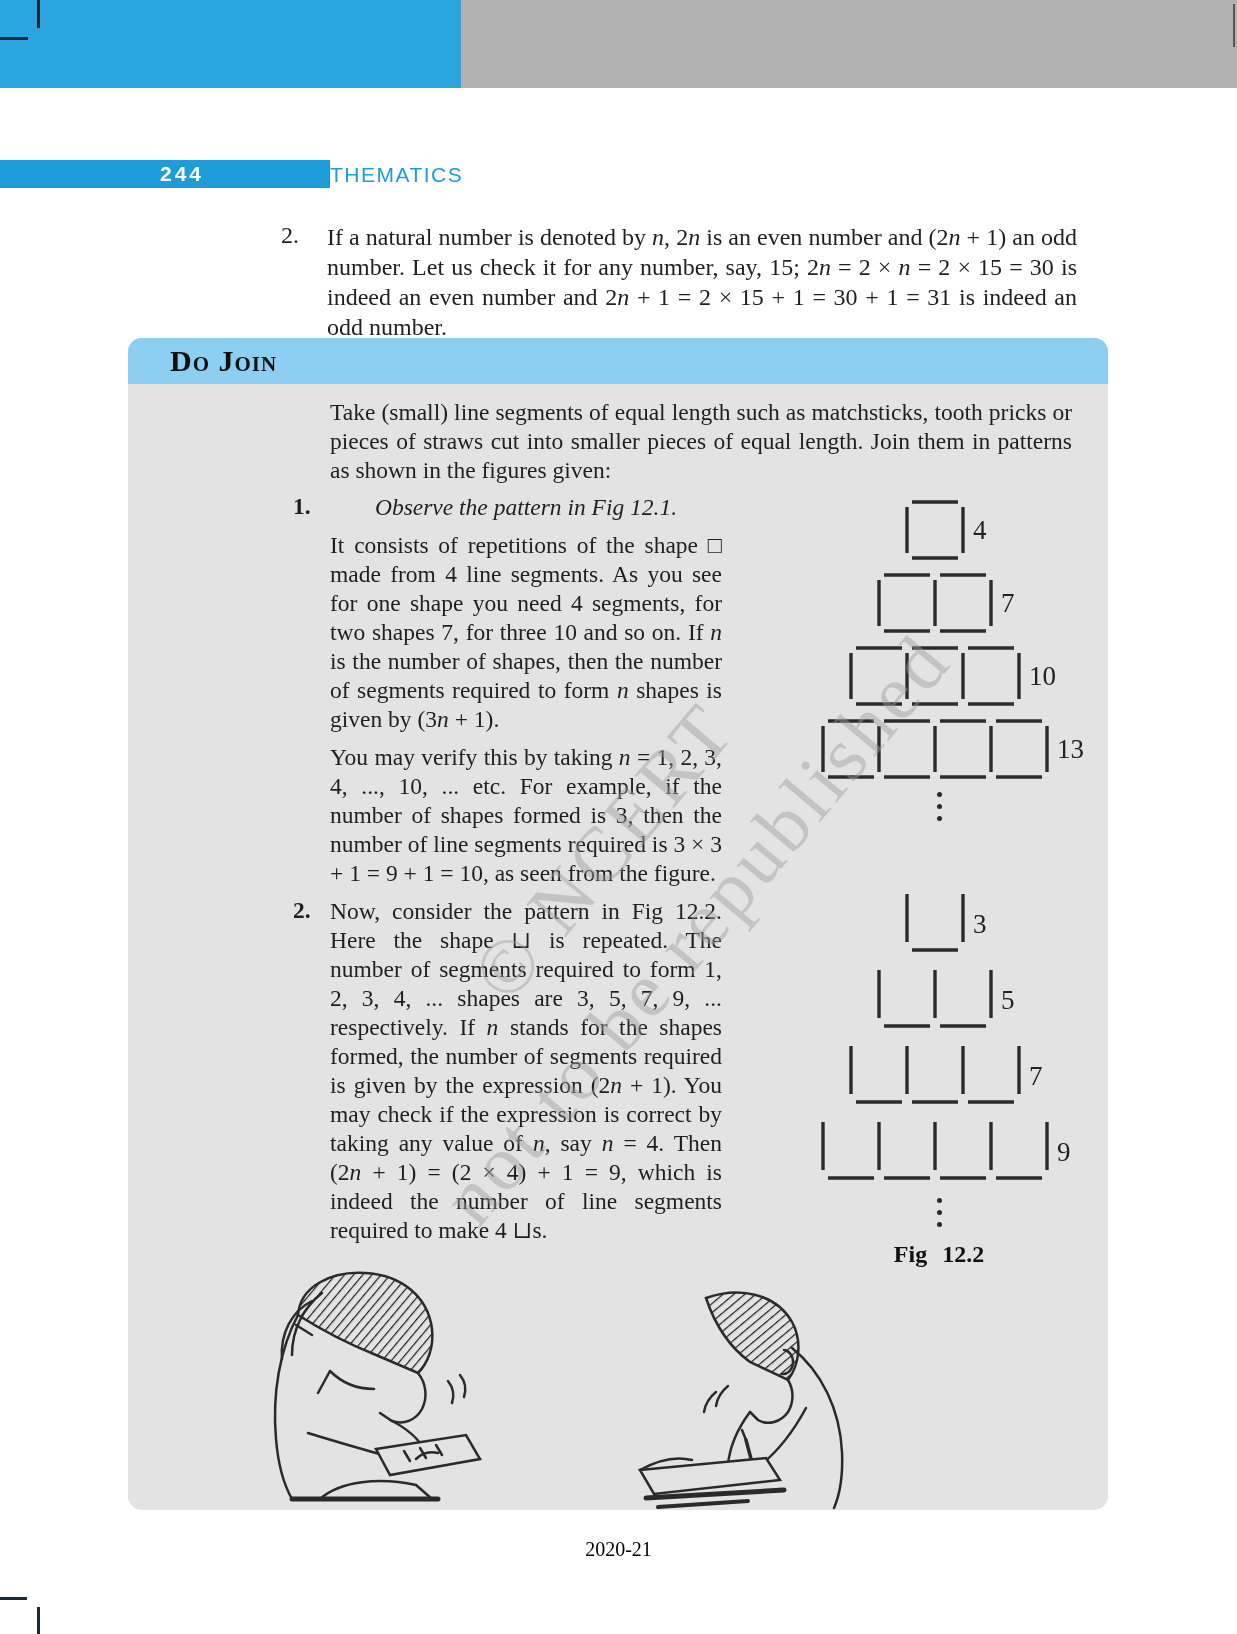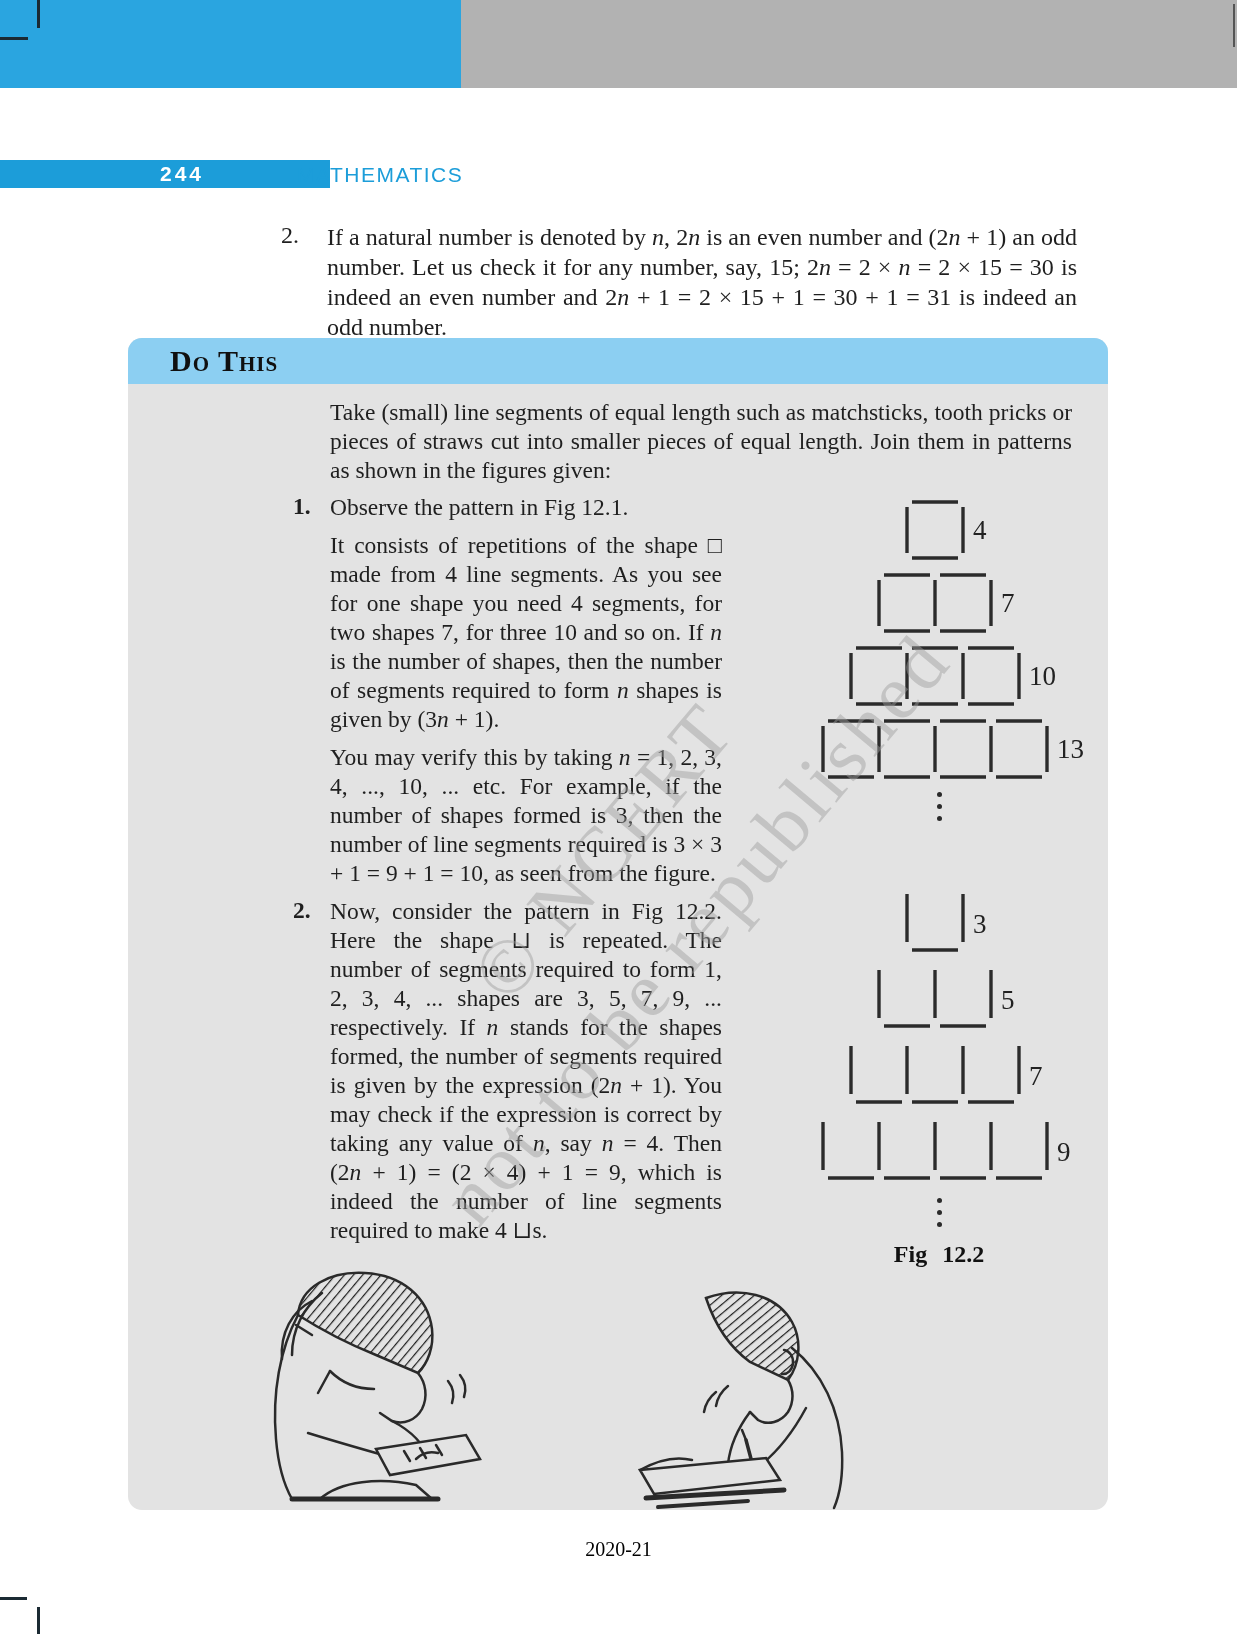--- a/index.html
+++ b/index.html
@@ -39,21 +39,21 @@
            border-radius:14px 14px 0 0;}
   .dothis-title{margin-left:42px;line-height:46px;font-weight:bold;font-size:30px;
            font-variant:small-caps;letter-spacing:1px;color:#101010;}
   .box-content{position:absolute;left:0;top:46px;right:0;bottom:0;}
   .box-intro{margin:14px 36px 8px 202px;font-size:23.5px;line-height:29px;text-align:justify;font-family:Liberation Serif, serif;}
 
   .ditem{position:relative;margin-left:165px;margin-top:6px;}
   .ditem-num{position:absolute;left:0;top:0;font-weight:bold;font-size:23.5px;}
   .ditem-body{margin-left:37px;width:392px;}
   .ditem-body p{margin:0 0 9px 0;font-size:23.5px;line-height:29px;text-align:justify;}
-  .ditem-body p.oneline{text-align:left;}
+  .ditem-body p.oneline{text-align:center;font-style:italic;}
 
   
   .figure{position:absolute;width:330px;text-align:center;}
   #fig1{left:646px;top:162px;}
   #fig2{left:646px;top:556px;}
   .fig-row{display:flex;align-items:center;justify-content:center;margin-bottom:13px;}
   #fig2 .fig-row{margin-bottom:16px;}
   .fig-spacer{display:inline-block;width:40px;}
   .fig-label{display:inline-block;width:40px;text-align:left;padding-left:8px;
              font-size:27px;color:#222;}
@@ -94,21 +94,21 @@
   </div>
   <span class="head-subject">MATHEMATICS</span>
 
   <div class="intro-item">
     <span class="intro-num">2.</span>
     <div class="intro-text">If a natural number is denoted by <i>n</i>, 2<i>n</i> is an even number and (2<i>n</i> + 1) an odd number. Let us check it for any number, say, 15; 2<i>n</i> = 2 × <i>n</i> = 2 × 15 = 30 is indeed an even number and 2<i>n</i> + 1 = 2 × 15 + 1 = 30 + 1 = 31 is indeed an odd number.</div>
   </div>
 
   <div class="graybox">
     <div class="dothis-band">
-      <span class="dothis-title">Do This</span>
+      <span class="dothis-title">Do Join</span>
     </div>
     <div class="box-content">
       <div class="box-intro">Take (small) line segments of equal length such as matchsticks, tooth pricks or pieces of straws cut into smaller pieces of equal length. Join them in patterns as shown in the figures given:</div>
 
       <div class="ditem">
         <span class="ditem-num">1.</span>
         <div class="ditem-body">
           <p class="oneline">Observe the pattern in Fig 12.1.</p>
           <p>It consists of repetitions of the shape □ made from 4 line segments. As you see for one shape you need 4 segments, for two shapes 7, for three 10 and so on. If <i>n</i> is the number of shapes, then the number of segments required to form <i>n</i> shapes is given by (3<i>n</i> + 1).</p>
           <p>You may verify this by taking <i>n</i> = 1, 2, 3, 4, ..., 10, ... etc. For example, if the number of shapes formed is 3, then the number of line segments required is 3 × 3 + 1 = 9 + 1 = 10, as seen from the figure.</p>

